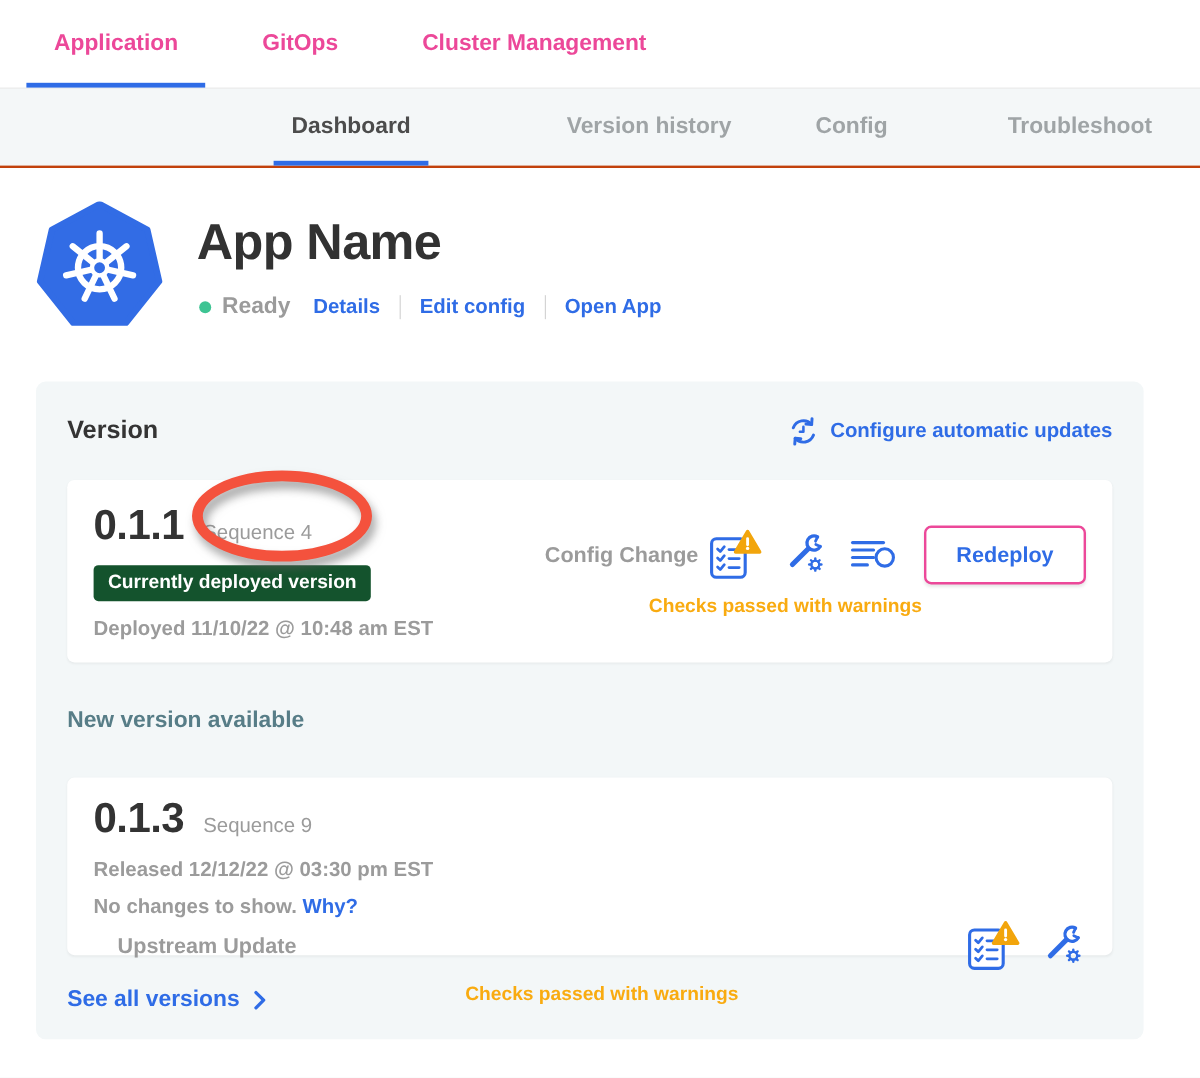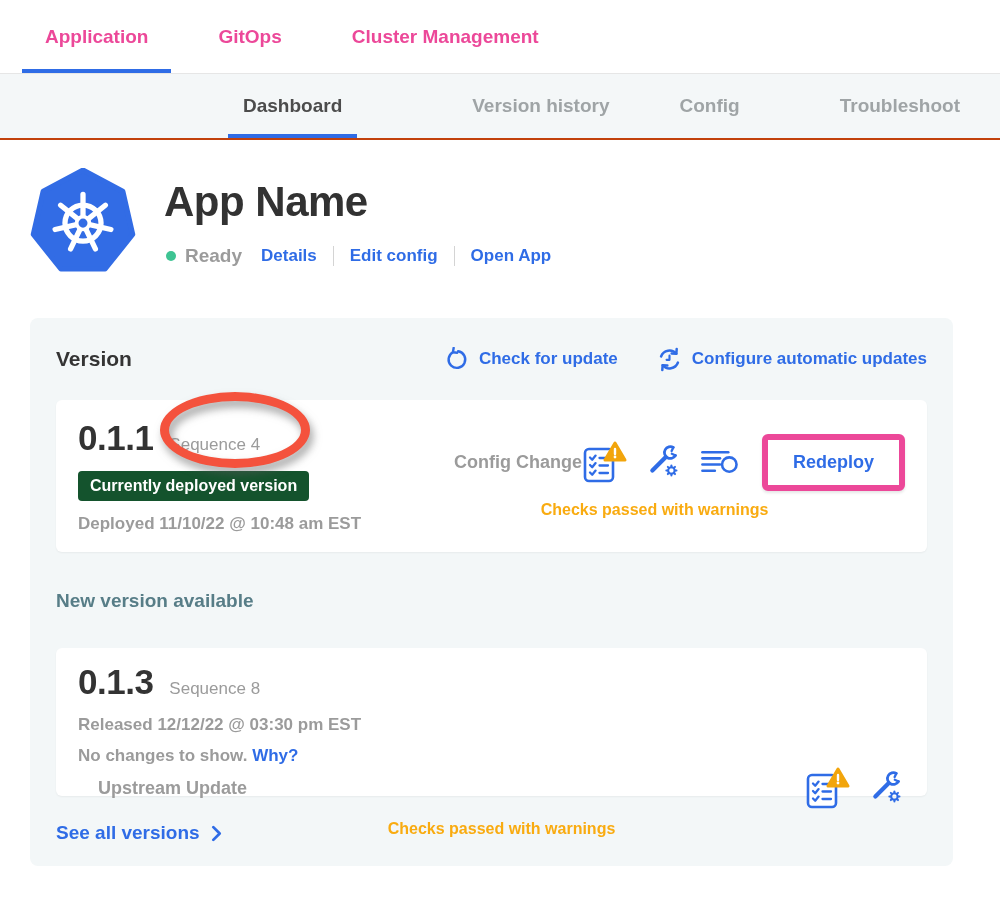--- a/index.html
+++ b/index.html
@@ -45,21 +45,21 @@
   .badge { background:#14532d; color:#fff; font-weight:700; font-size:16px; padding:6px 12px; border-radius:4px; width:max-content; margin-top:13px; }
   .meta-line { margin-top:13px; color:#9b9b9b; font-weight:600; font-size:17px; }
   .meta-line2 { margin-top:11px; color:#9b9b9b; font-weight:600; font-size:17px; }
   .why { color:#2f6ce6; font-weight:700; cursor:pointer; }
   .v-main { flex:1; display:flex; flex-direction:column; justify-content:center; padding-left:20px; }
   .v-main-top { display:flex; align-items:center; }
   .source-label { font-size:18px; font-weight:700; color:#9b9b9b; white-space:nowrap; }
   .icon-row { margin-left:auto; display:flex; align-items:center; gap:18px; }
   .card-icon { cursor:pointer; display:flex; align-items:center; }
   .btn { margin-left:22px; border-radius:6px; font-size:18px; font-weight:700; font-family:inherit; cursor:pointer; }
-  .btn-outline { background:#fff; border:6px solid #ec4899; color:#2f6ce6; padding:12px 25px; box-shadow:0 2px 3px rgba(0,0,0,0.10); }
+  .btn-outline { background:#fff; border:2px solid #ec4899; color:#2f6ce6; padding:12px 25px; box-shadow:0 2px 3px rgba(0,0,0,0.10); }
   .btn-solid { background:#3166e4; border:none; color:#fff; padding:14px 26px; box-shadow:0 2px 3px rgba(0,0,0,0.28); }
   .checks { margin-top:10px; text-align:center; color:#f9ab10; font-weight:700; font-size:16px; }
   .checks-1 { margin-right:50px; }
   .new-version-heading { margin-top:38px; margin-bottom:36px; font-size:19px; font-weight:700; color:#577d87; }
   .see-all { margin-top:26px; display:flex; align-items:center; gap:11px; color:#2f6ce6; font-weight:700; font-size:19px; width:max-content; cursor:pointer; }
   
   .annotation-ellipse { position:absolute; left:160px; top:392px; width:150px; height:76px; border:9px solid #f4523d; border-radius:50%; filter:drop-shadow(3px 6px 4px rgba(90,90,90,0.55)); pointer-events:none; z-index:5; }
   svg { display:block; }
 </style>
 </head>
@@ -104,29 +104,20 @@
   <span class="hdiv"></span>
   <a class="hlink">Open App</a>
 </div>
 
 <div class="version-panel">
   <div class="panel-head">
     <div class="panel-title">Version</div>
     <div class="panel-links">
       <div class="plink">
         <span>
-          <svg width="25" height="25" viewBox="0 0 24 24" fill="none" stroke="#2f6ce6" stroke-width="2.3" stroke-linecap="round" stroke-linejoin="round">
-            <path d="M7.6 5 A 8 8 0 1 0 12.6 4.1"></path>
-            <path d="M8.3 0.9 L7.6 5 L11.8 5.5"></path>
-          </svg>
-        </span>
-        <span>Check for update</span>
-      </div>
-      <div class="plink">
-        <span>
           <svg width="27" height="27" viewBox="0 0 24 24" fill="none" stroke="#2f6ce6" stroke-width="2.2" stroke-linecap="round" stroke-linejoin="round">
             <path d="M4.5 9.3 A 8 8 0 0 1 18.1 6.9"></path>
             <path d="M18.4 2.6 L18.1 6.9 L13.9 6.6"></path>
             <path d="M19.5 14.7 A 8 8 0 0 1 5.9 17.1"></path>
             <path d="M5.6 21.4 L5.9 17.1 L10.1 17.4"></path>
             <path d="M12 8.6 L12 12.3 L9.4 12.3" stroke-width="1.9"></path>
           </svg>
         </span>
         <span>Configure automatic updates</span>
       </div>
@@ -195,21 +186,21 @@
       <div class="checks checks-1">Checks passed with warnings</div>
     </div>
   </div>
 
   <div class="new-version-heading">New version available</div>
 
   <div class="vcard vcard2">
     <div class="v-left">
       <div class="version-row">
         <span class="vnum">0.1.3</span>
-        <span class="vseq">Sequence 8</span>
+        <span class="vseq">Sequence 9</span>
       </div>
       <div class="meta-line">Released 12/12/22 @ 03:30 pm EST</div>
       <div class="meta-line2">
         <span>No changes to show.</span>
         <span class="why">Why?</span>
       </div>
     </div>
     <div class="v-main">
       <div class="v-main-top">
         <div class="source-label">Upstream Update</div>

